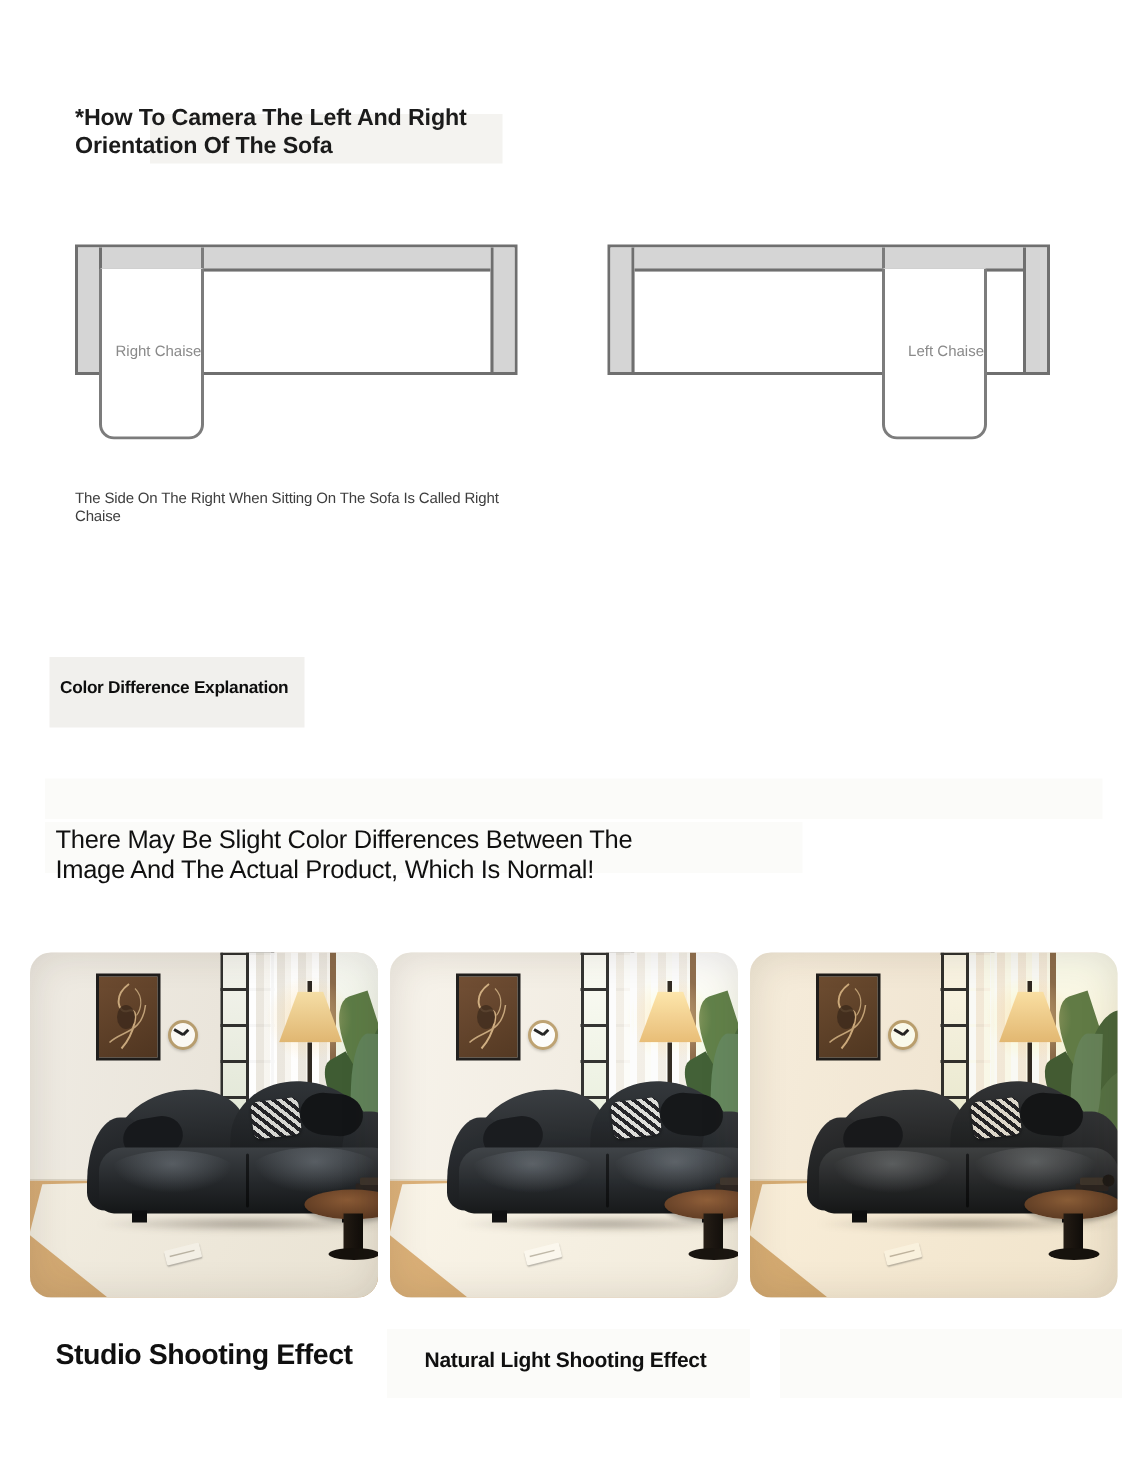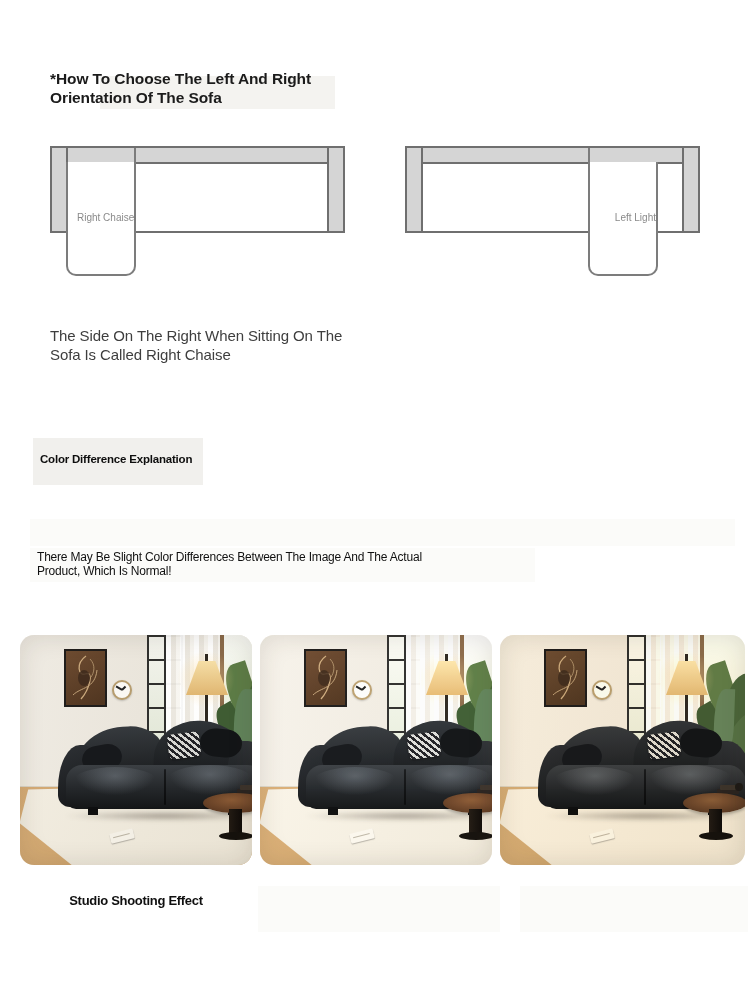--- a/index.html
+++ b/index.html
@@ -12,48 +12,48 @@
   .wm.b2{left:33px;top:438px;width:170px;height:47px;background:#f1f0ed;}
   .wm.b3{left:30px;top:519px;width:705px;height:27px;background:#fbfbf9;}
   .wm.b4{left:30px;top:548px;width:505px;height:34px;background:#fbfbf9;}
   .wm.b5{left:258px;top:886px;width:242px;height:46px;background:#fbfbf9;}
   .wm.b6{left:520px;top:886px;width:228px;height:46px;background:#fbfbf9;}
 
   .orientation-title{position:absolute;left:50px;top:70px;width:310px;font-size:15.5px;
        font-weight:700;line-height:1.2;letter-spacing:-0.1px;color:#1b1b1b;z-index:2;}
 
   
-  .diagram{position:absolute;top:146px;width:269px;height:132px;}
+  .diagram{position:absolute;top:163px;width:269px;height:132px;}
   .diagram.d-left{left:50px;} .diagram.d-right{left:405px;}
   .d-body{position:absolute;left:0;top:0;width:295px;height:87px;border:2px solid #6f6f6f;
           background:#fff;box-sizing:border-box;}
   .d-arm{position:absolute;top:0;width:16px;height:100%;background:#d5d5d5;box-sizing:border-box;}
   .d-arm.a-left{left:0;border-right:2px solid #6f6f6f;}
   .d-arm.a-right{right:0;border-left:2px solid #6f6f6f;}
   .d-back{position:absolute;left:16px;right:16px;top:0;height:14px;background:#d5d5d5;
           border-bottom:2px solid #6f6f6f;}
   .d-chaise{position:absolute;top:16px;width:70px;height:114px;background:#fff;
             border:2px solid #7c7c7c;border-top:none;border-radius:0 0 10px 10px;box-sizing:border-box;}
   .d-left .d-chaise{left:16px;}
   .d-right .d-chaise{right:16px;}
   .d-tick{position:absolute;top:2px;width:2px;height:14px;background:#7c7c7c;}
   .d-left .d-tick{left:84px;} .d-right .d-tick{right:84px;}
   .d-label{position:absolute;top:66px;font-size:10px;color:#8a8a8a;white-space:nowrap;}
   .d-left .d-label{left:27px;} .d-right .d-label{right:18px;}
 
-  .d-caption{position:absolute;top:327px;width:296px;font-size:15px;line-height:1.24;
+  .d-caption{position:absolute;top:327px;width:296px;font-size:10px;line-height:1.24;
              letter-spacing:-0.1px;color:#3e3e3e;}
   .d-caption.c-left{left:50px;} .d-caption.c-right{left:405px;}
 
   
   .cd-heading{position:absolute;left:40px;top:453px;font-size:11.5px;font-weight:700;
               letter-spacing:-0.2px;color:#0e0e0e;z-index:2;}
   .cd-line1{position:absolute;left:37px;top:525px;font-size:12.5px;font-weight:500;
             letter-spacing:-0.15px;color:#101010;white-space:nowrap;z-index:2;}
-  .cd-line2{position:absolute;left:37px;top:550px;width:416px;font-size:12px;font-weight:500;
+  .cd-line2{position:absolute;left:37px;top:550px;width:416px;font-size:17px;font-weight:500;
             letter-spacing:-0.2px;line-height:1.2;color:#101010;z-index:2;}
 
   
   .photo{position:absolute;top:635px;height:230px;border-radius:14px;overflow:hidden;background:#e8e3da;}
   .photo.p1{left:20px;width:232px;}
   .photo.p2{left:260px;width:232px;}
   .photo.p3{left:500px;width:245px;}
   .photo::after{content:"";position:absolute;inset:0;border-radius:14px;
                 box-shadow:inset 0 0 26px rgba(60,45,25,.14);pointer-events:none;}
   .scene{position:absolute;left:0;top:0;width:260px;height:230px;}
@@ -138,58 +138,58 @@
        background:radial-gradient(ellipse at 45% 35%,#8a5a35,#5d3a22 70%,#482c19);
        box-shadow:0 2px 3px rgba(0,0,0,.28);}
   .table-leg{left:26px;top:26px;width:13px;height:26px;background:linear-gradient(90deg,#241c14,#0f0c09);}
   .table-foot{left:16px;top:49px;width:34px;height:8px;border-radius:50%;background:#16120d;}
   .magazine{left:90px;top:196px;width:24px;height:10px;background:#f3efe5;border-radius:1px;
        transform:rotate(-14deg);box-shadow:0 1px 1px rgba(0,0,0,.25);}
   .magazine .line{left:3px;top:4px;width:17px;height:1px;background:#b9b2a2;}
 
   
   .effect-caption{position:absolute;text-align:center;color:#101010;z-index:2;}
-  .effect-caption.ec1{left:20px;top:893px;width:232px;font-size:13px;font-weight:700;letter-spacing:-0.3px;}
+  .effect-caption.ec1{left:20px;top:893px;width:232px;font-size:19px;font-weight:700;letter-spacing:-0.3px;}
   .effect-caption.ec2{left:258px;top:898px;width:238px;font-size:14px;font-weight:600;letter-spacing:-0.2px;}
   .effect-caption.ec3{left:498px;top:897px;width:248px;font-size:15px;font-weight:600;letter-spacing:-0.2px;}
 </style>
 </head>
 <body>
 
 <div class="page">
 
   <div class="wm b1"></div>
   <div class="wm b2"></div>
   <div class="wm b3"></div>
   <div class="wm b4"></div>
   <div class="wm b5"></div>
   <div class="wm b6"></div>
 
-  <h2 class="orientation-title" style="margin:0;">*How To Choose The Left And Right Orientation Of The Sofa</h2>
+  <h2 class="orientation-title" style="margin:0;">*How To Camera The Left And Right Orientation Of The Sofa</h2>
 
   <div class="diagram d-left">
     <div class="d-body">
       <div class="d-arm a-left"></div>
       <div class="d-arm a-right"></div>
       <div class="d-back"></div>
     </div>
     <div class="d-tick"></div>
     <div class="d-chaise"></div>
     <div class="d-label">Right Chaise</div>
   </div>
 
   <div class="diagram d-right">
     <div class="d-body">
       <div class="d-arm a-left"></div>
       <div class="d-arm a-right"></div>
       <div class="d-back"></div>
     </div>
     <div class="d-tick"></div>
     <div class="d-chaise"></div>
-    <div class="d-label">Left Light</div>
+    <div class="d-label">Left Chaise</div>
   </div>
 
   <div class="d-caption c-left">The Side On The Right When Sitting On The Sofa Is Called Right Chaise</div>
 
   <div class="cd-heading">Color Difference Explanation</div>
   <div class="cd-line2">There May Be Slight Color Differences Between The Image And The Actual Product, Which Is Normal!</div>
 
   <div class="photo p1">
   <div class="scene">
     <div class="wall"></div>
@@ -383,14 +383,15 @@
       <div class="table-leg"></div>
       <div class="table-foot"></div>
     </div>
     <div class="magazine">
       <div class="line"></div>
     </div>
   </div>
 </div>
 
   <div class="effect-caption ec1">Studio Shooting Effect</div>
+  <div class="effect-caption ec2">Natural Light Shooting Effect</div>
 
 </div>
 
 </body></html>

